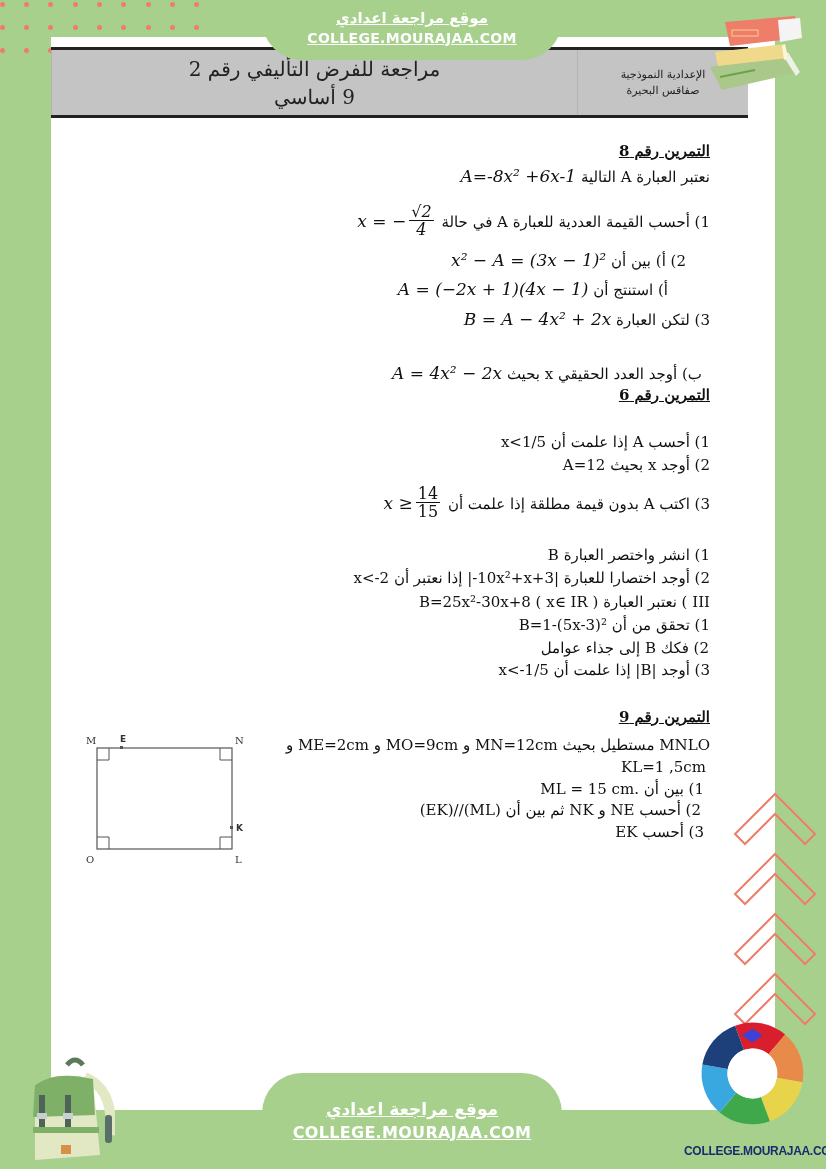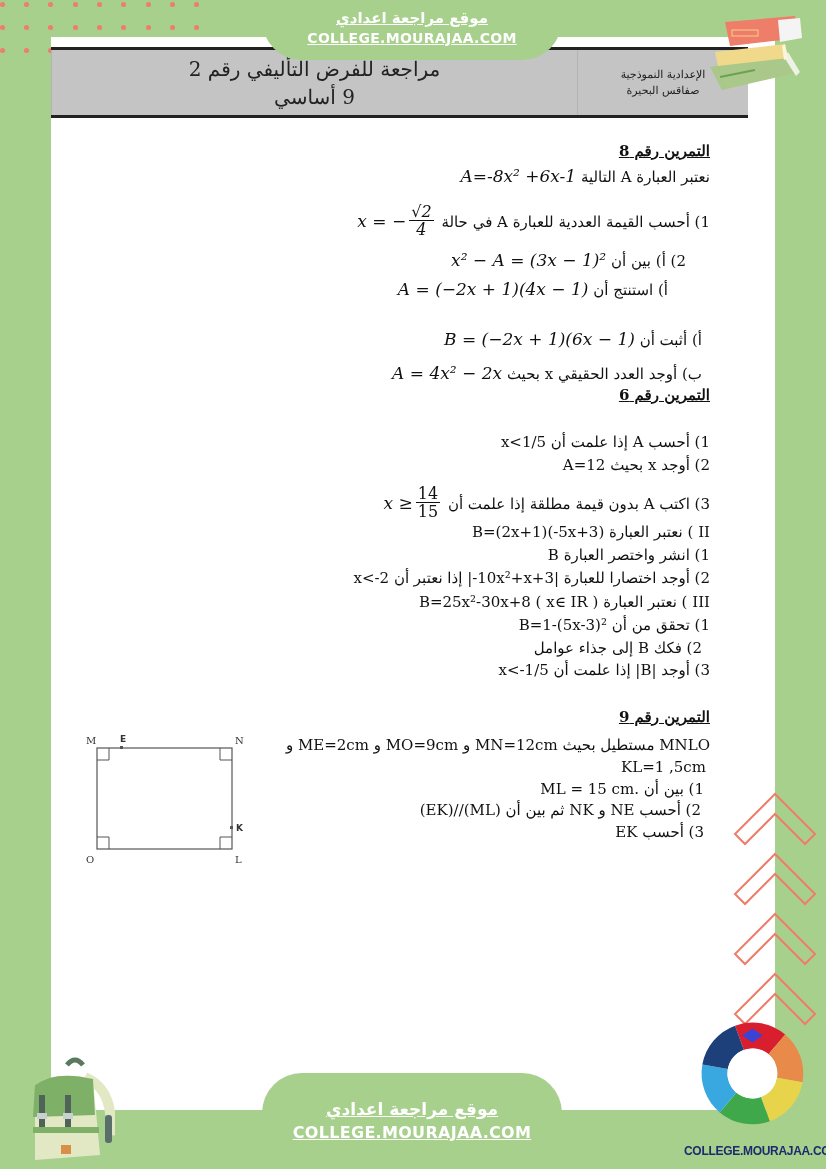--- a/index.html
+++ b/index.html
@@ -130,23 +130,23 @@
     </span>
   </div>
   <div class="line" style="right:140px;top:250px">
     <span>2) أ) بين أن</span>
     <span class="math">x² − A = (3x − 1)²</span>
   </div>
   <div class="line" style="right:158px;top:279px">
     <span>أ) استنتج أن</span>
     <span class="math">A = (−2x + 1)(4x − 1)</span>
   </div>
-  <div class="line" style="right:124px;top:329px">
-    <span>أ) أثبت أن</span>
-    <span class="math">B = (−2x + 1)(6x − 1)</span>
+  <div class="line" style="right:116px;top:309px">
+    <span>3) لتكن العبارة</span>
+    <span class="math">B = A − 4x² + 2x</span>
   </div>
   <div class="line" style="right:124px;top:363px">
     <span>ب) أوجد العدد الحقيقي x بحيث</span>
     <span class="math">A = 4x² − 2x</span>
   </div>
 
   <div class="line" style="right:116px;top:385px">
     <span class="section-title">التمرين رقم 6</span>
   </div>
   <div class="line" style="right:116px;top:432px">
@@ -160,42 +160,38 @@
   <div class="line" style="right:116px;top:485px">
     <span>3) اكتب A بدون قيمة مطلقة إذا علمت أن</span>
     <span class="plain" style="display:inline-flex;align-items:center">
       <span class="math">x ≥</span>
       <span class="frac" style="font-style:normal">
         <span class="num">14</span>
         <span class="den">15</span>
       </span>
     </span>
   </div>
-  <div class="line" style="right:116px;top:522px">
-    <span>II ) نعتبر العبارة</span>
-    <span class="plain">B=(2x+1)(-5x+3)</span>
-  </div>
   <div class="line" style="right:116px;top:545px">
     <span>1) انشر واختصر العبارة B</span>
   </div>
   <div class="line" style="right:116px;top:568px">
     <span>2) أوجد اختصارا للعبارة</span>
     <span class="plain">|-10x²+x+3|</span>
     <span>إذا نعتبر أن</span>
     <span class="plain">x&lt;-2</span>
   </div>
   <div class="line" style="right:116px;top:592px">
     <span>III ) نعتبر العبارة</span>
     <span class="plain">B=25x²-30x+8  ( x∈ IR )</span>
   </div>
   <div class="line" style="right:116px;top:615px">
     <span>1) تحقق من أن</span>
     <span class="plain">B=1-(5x-3)²</span>
   </div>
-  <div class="line" style="right:124px;top:638px">
+  <div class="line" style="right:117px;top:638px">
     <span>2) فكك B إلى جذاء عوامل</span>
   </div>
   <div class="line" style="right:116px;top:660px">
     <span>3) أوجد |B| إذا علمت أن</span>
     <span class="plain">x&lt;-1/5</span>
   </div>
 
   <div class="line" style="right:116px;top:707px">
     <span class="section-title">التمرين رقم 9</span>
   </div>

